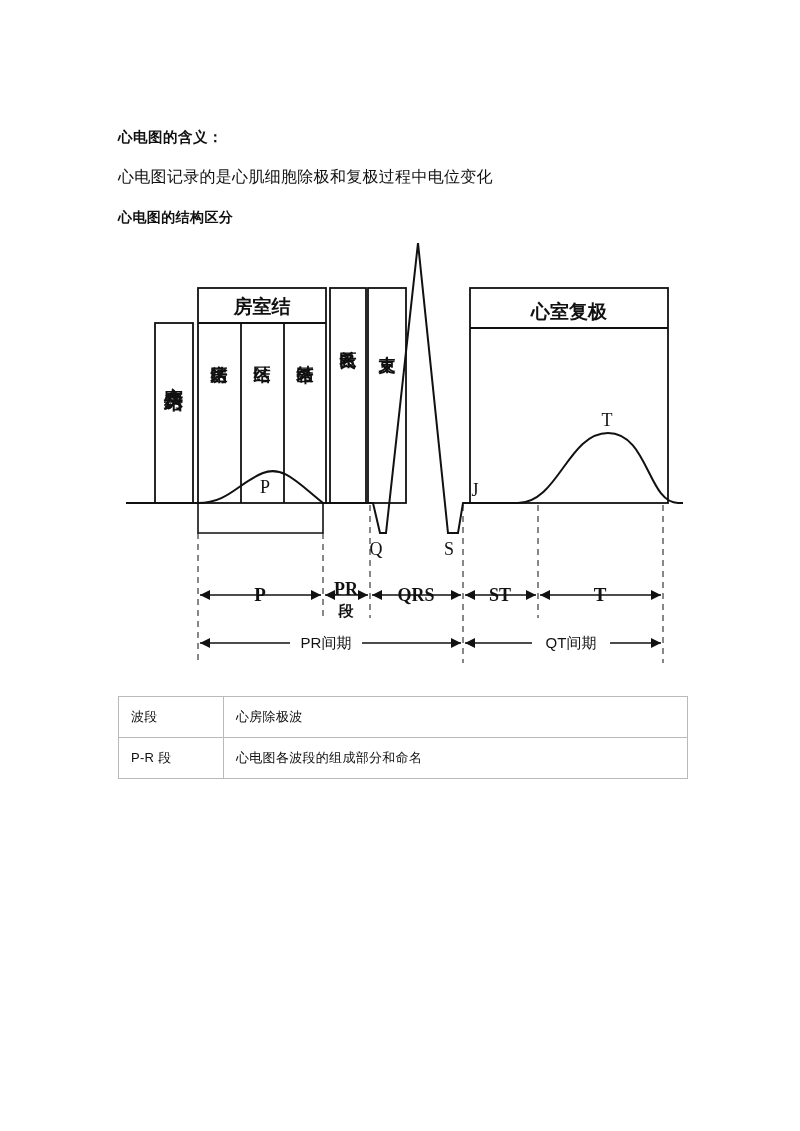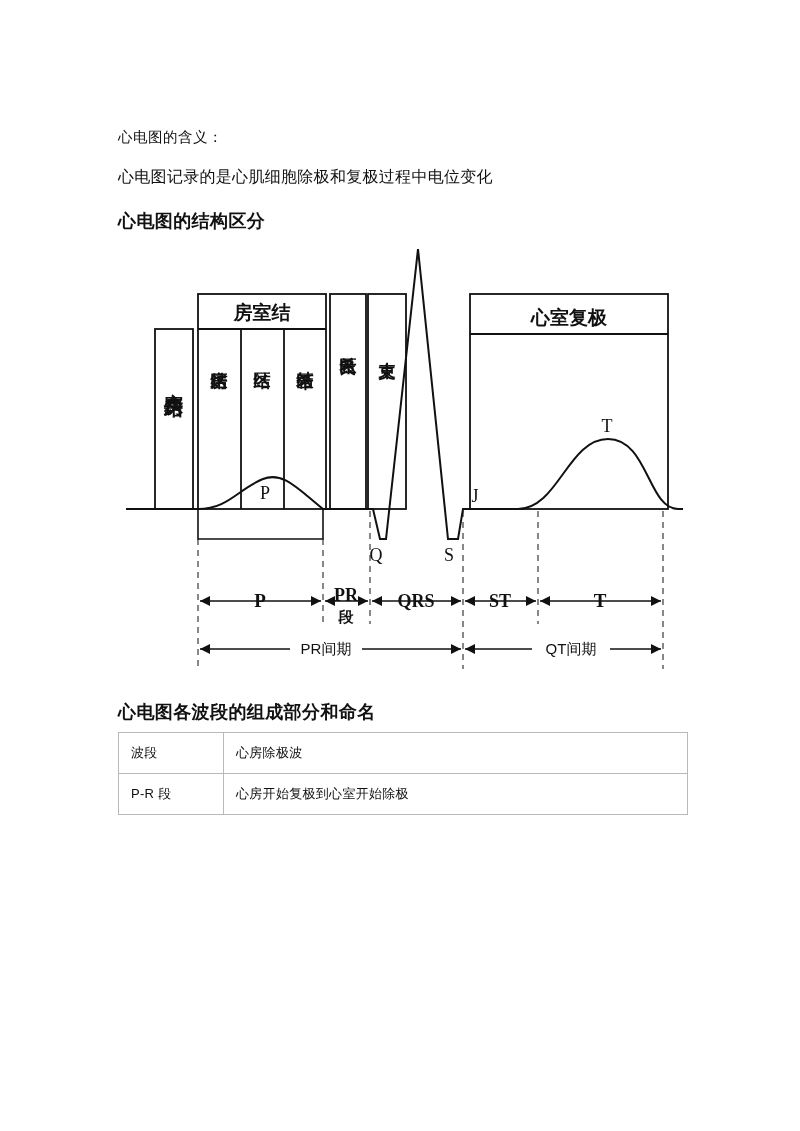--- a/index.html
+++ b/index.html
@@ -21,32 +21,32 @@
     background: #fff;
   }
   .content {
     position: absolute;
     left: 118px;
     top: 128px;
     width: 570px;
   }
   h1.doc-h {
     font-size: 14.5px;
-    font-weight: normal;
+    font-weight: bold;
     margin: 0 0 18px 0;
     letter-spacing: 0.5px;
   }
   p.doc-p {
     font-size: 16px;
     margin: 0 0 20px 0;
     line-height: 1.5;
     letter-spacing: 0.3px;
   }
   h2.doc-h2 {
-    font-size: 18px;
+    font-size: 14px;
     font-weight: bold;
     margin: 0 0 6px 0;
     letter-spacing: 0.4px;
   }
   
   .figure {
     position: relative;
     width: 570px;
     height: 455px;
     margin: 4px 0 6px 0;
@@ -178,29 +178,28 @@
           <polygon points="347,410 357,405 357,415"></polygon>
           <polygon points="543,410 533,405 533,415"></polygon>
         </g>
         <rect x="172" y="398" width="72" height="22" fill="#fff"></rect>
         <text x="208" y="415" font-family="Liberation Sans, sans-serif" font-size="15" fill="#111" text-anchor="middle">PR间期</text>
         <rect x="414" y="398" width="78" height="22" fill="#fff"></rect>
         <text x="453" y="415" font-family="Liberation Sans, sans-serif" font-size="15" fill="#111" text-anchor="middle">QT间期</text>
       </svg>
     </div>
 
-    <h2 class="doc-h2">心电图各波段的组成部分和命名</h2>
 
     <table class="wave-table">
       <tbody>
         <tr>
           <td class="col1">波段</td>
           <td>心房除极波</td>
         </tr>
         <tr>
           <td class="col1">P-R 段</td>
-          <td>心房开始复极到心室开始除极</td>
+          <td>心电图各波段的组成部分和命名</td>
         </tr>
       </tbody>
     </table>
 
   </div>
 </div>
 
 </body></html>

